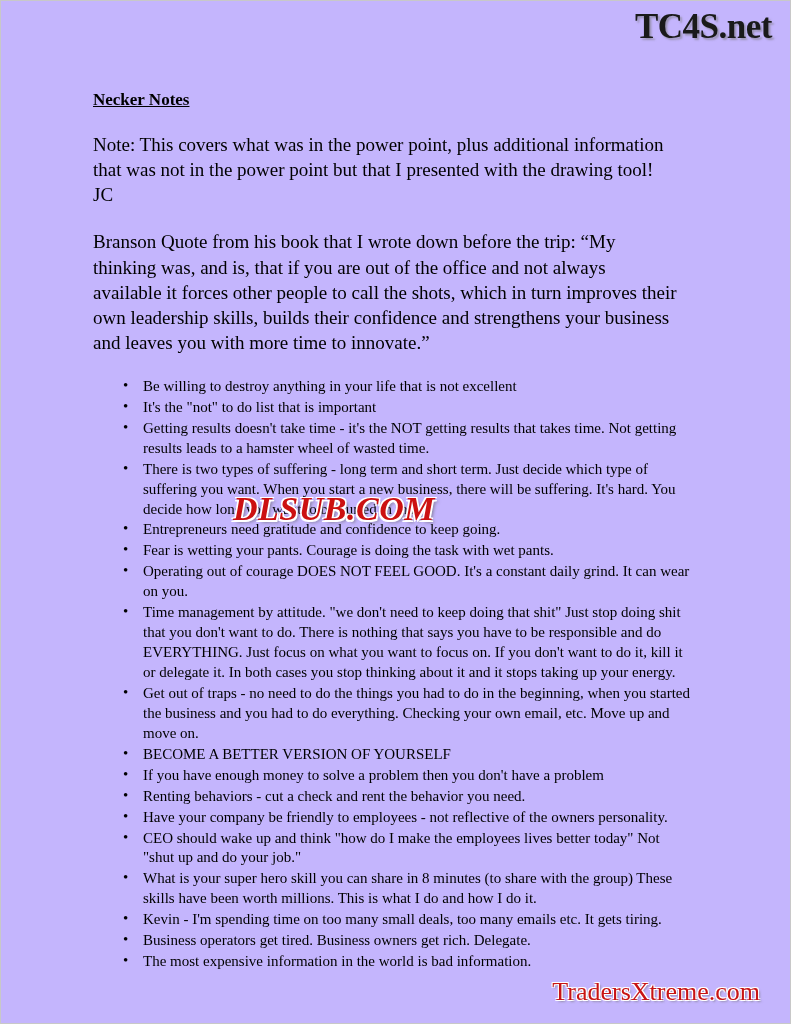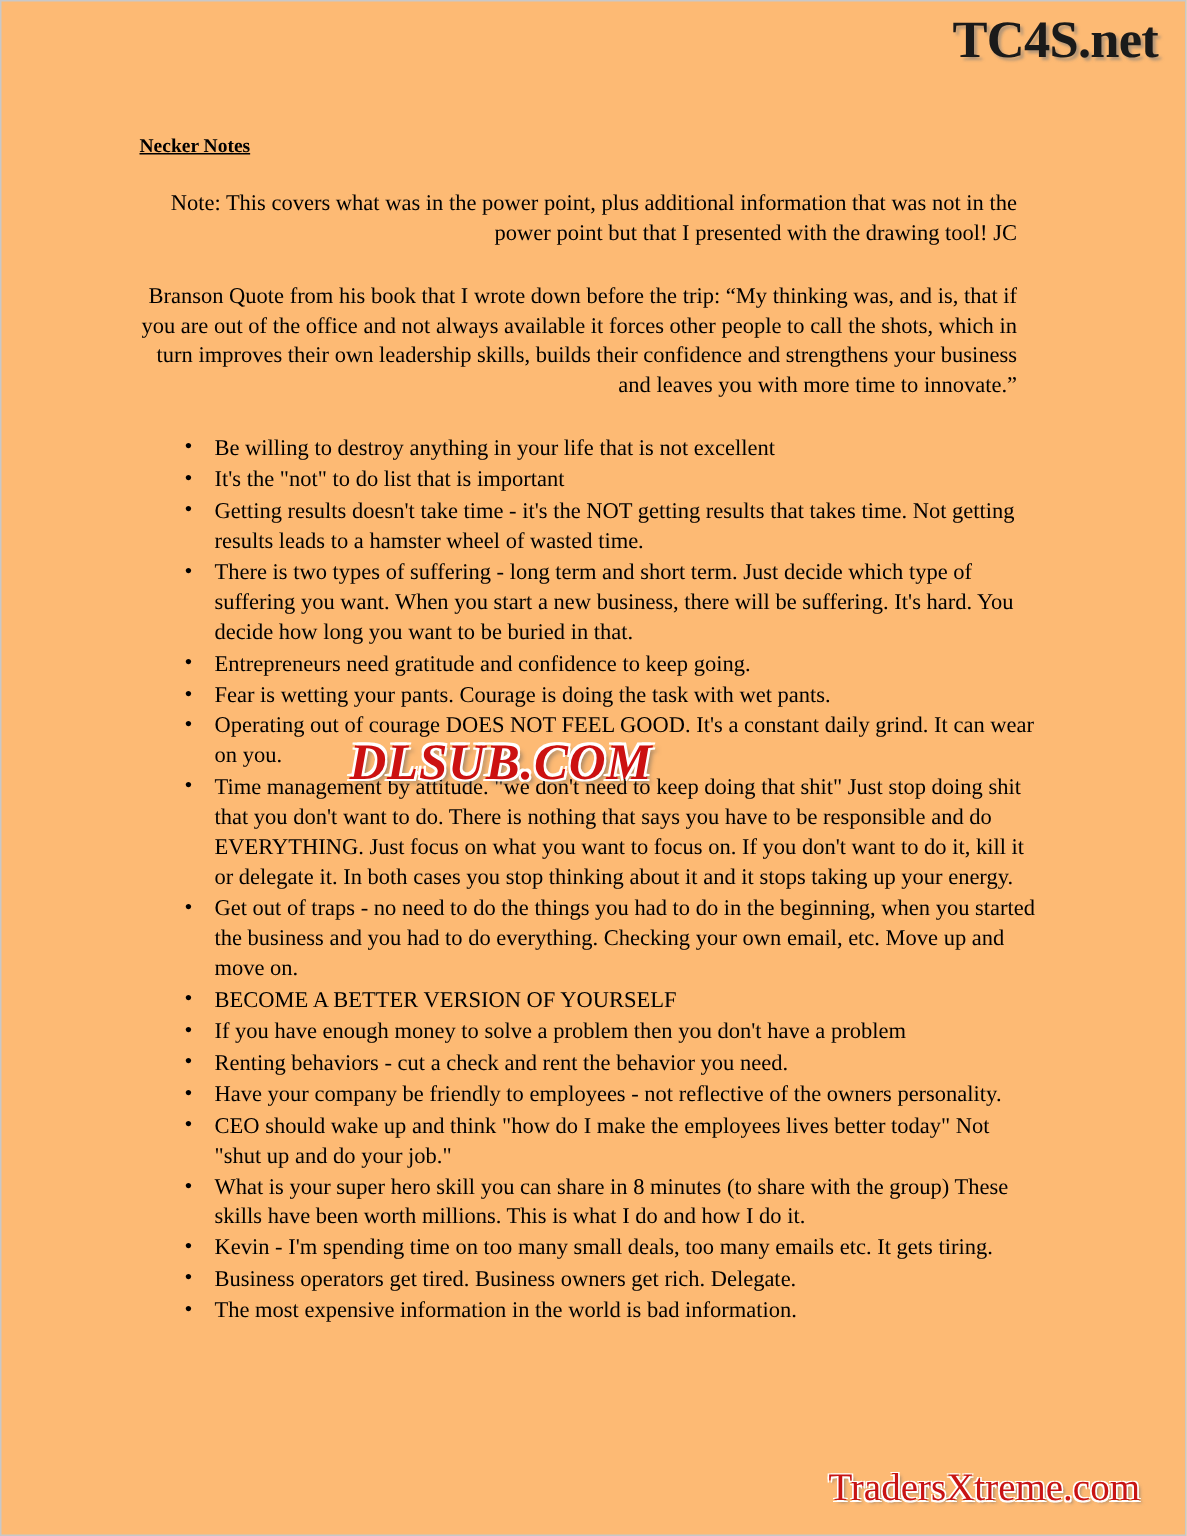--- a/index.html
+++ b/index.html
@@ -13,51 +13,51 @@
     position: relative;
     font-family: "Liberation Serif", serif;
     color: #000000;
     overflow: hidden;
   }
   .page {
     position: absolute;
     inset: 0;
     border: 1px solid #c8c8c8;
     box-sizing: border-box;
-    background: #fdba74;
+    background: #c4b5fd;
   }
   .watermark-top {
     position: absolute;
     top: 6px;
     right: 18px;
     font-family: "Liberation Serif", serif;
     font-weight: bold;
     font-size: 35px;
     color: #1a1a1a;
     letter-spacing: -0.5px;
     text-shadow: 2px 2px 2px rgba(120,120,120,0.55);
   }
   .content {
     position: absolute;
     left: 92px;
     top: 88px;
     width: 600px;
   }
   .doc-title {
-    font-size: 13px;
+    font-size: 17px;
     font-weight: bold;
     text-decoration: underline;
     margin: 0 0 22px 0;
     line-height: 1.25;
   }
   p.para {
-    font-size: 15px;
+    font-size: 19px;
     line-height: 1.32;
     margin: 0 15px 22px 0;
-    text-align: right;
+    text-align: left;
   }
   ul.bullets {
     margin: 8px 0 0 0;
     padding-left: 48px;
     list-style: none;
   }
   ul.bullets li {
     position: relative;
     font-size: 15px;
     line-height: 1.33;

